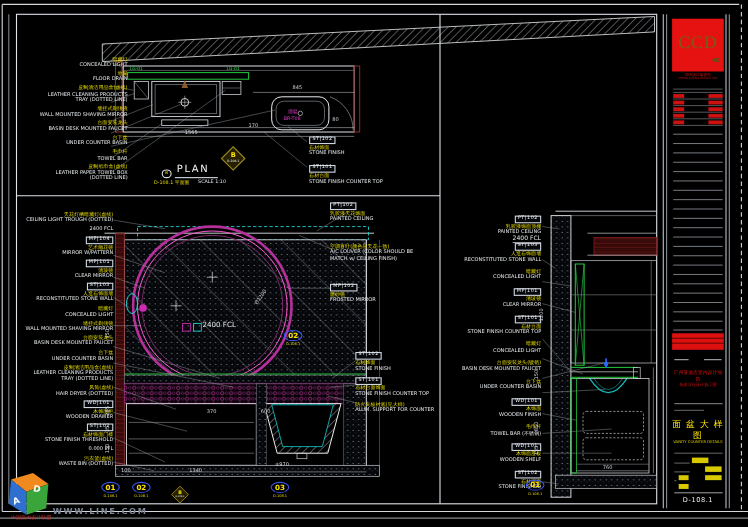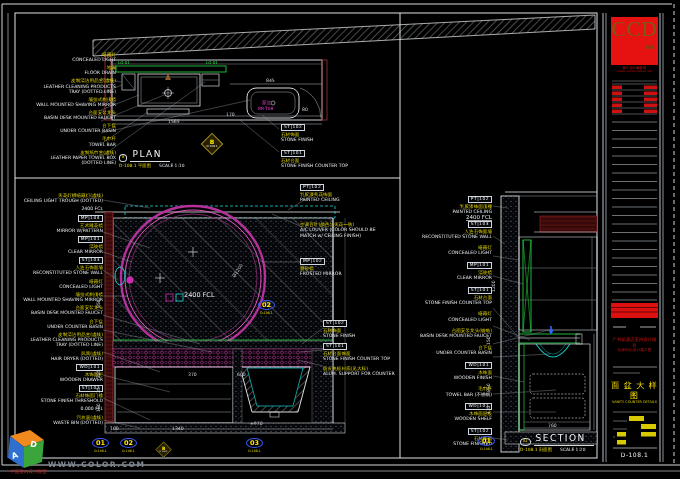--- a/index.html
+++ b/index.html
@@ -16,21 +16,21 @@
   .mag{color:#e342cf;font-size:4.4px;}
   
   .col{position:absolute;z-index:3;display:flex;flex-direction:column;justify-content:space-between;}
   .col .item{display:flex;flex-direction:column;line-height:1.12;}
   .col.right-align .item{align-items:flex-end;text-align:right;}
   .col.left-align .item{align-items:flex-start;text-align:left;}
   .item .cn,.item .en{white-space:nowrap;}
   .code{display:inline-block;border:1px solid #cfd6de;color:#f2f4f6;font-size:4.4px;
         padding:0 2px;margin-bottom:1px;background:#05070a;letter-spacing:0.5px;}
   
-  .mk{position:absolute;z-index:4;display:flex;flex-direction:column;align-items:center;}
+  .mk{position:absolute;z-index:4;display:flex;flex-direction:column;align-items:center;text-decoration:underline;}
   .mknum{font-size:6.5px;font-weight:bold;color:#ffe400;border:1px solid #3b57f0;
          border-radius:50%;padding:0 3px;line-height:1.25;}
   .mkref{font-size:3.2px;color:#e8dc00;margin-top:0.5px;}
   
   .dmk{position:absolute;z-index:4;width:24px;height:24px;display:flex;flex-direction:column;
        align-items:center;justify-content:center;}
   .dshape{position:absolute;left:4px;top:4px;width:16px;height:16px;transform:rotate(45deg);
           background:#262000;border:1px solid #a08c20;}
   .dletter{position:relative;color:#ffe400;font-size:6px;font-weight:bold;line-height:1;}
   .dref{position:relative;color:#efefef;font-size:2.8px;line-height:1.2;}
@@ -40,22 +40,22 @@
   .vtop{display:flex;align-items:flex-end;}
   .tmk{border:1px solid #d8dde2;border-radius:50%;color:#ffe400;font-size:3.6px;
        padding:1px 2px;margin-right:3px;line-height:1;}
   .tname{font-size:9px;color:#f2f4f6;letter-spacing:1.5px;border-bottom:1px solid #d8dde2;
          padding:0 8px 1px 2px;line-height:1.1;}
   .tsub{margin-top:1.5px;display:flex;}
   .tref{color:#e8dc00;font-size:4.4px;}
   .tscale{color:#dfe3e8;font-size:4.4px;margin-left:8px;}
   .ccdbox{position:absolute;left:611px;top:17px;width:47px;height:48px;background:#e61212;
           display:flex;flex-direction:column;align-items:center;z-index:3;}
-  .ccdtxt{font-family:"Liberation Serif",serif;font-size:21px;color:#7a5c14;letter-spacing:1px;
-          margin-top:2px;line-height:1;}
+  .ccdtxt{font-family:"Liberation Serif",serif;font-size:16px;color:#7a5c14;letter-spacing:1px;
+          margin-top:15px;line-height:1;}
   .ccdsub{align-self:flex-end;margin-right:4px;margin-top:4px;font-size:5px;color:#4c5a16;font-weight:bold;}
   .company{position:absolute;left:611px;top:66px;width:47px;text-align:center;z-index:3;}
   .company .c1{color:#e01010;font-size:3.4px;line-height:1.2;white-space:nowrap;}
   .company .c2{color:#c01010;font-size:2.8px;line-height:1.2;white-space:nowrap;transform:scale(0.9);}
   .project{position:absolute;left:611px;top:337px;width:47px;text-align:center;z-index:3;}
   .project .p1{color:#e01010;font-size:4.4px;line-height:1.3;}
   .project .p2{color:#c01010;font-size:3.8px;line-height:1.3;}
   .sheettitle{position:absolute;left:611px;top:381px;width:47px;text-align:center;z-index:3;}
   .sheettitle .s1{color:#ffe400;font-size:8px;font-weight:normal;letter-spacing:1px;line-height:1.2;}
   .sheettitle .s2{color:#d8cc00;font-size:3.4px;line-height:1.4;}
@@ -385,21 +385,21 @@
   <span class="t dim" style="left:302px;top:107px;">80</span>
   <span class="t dim" style="left:226px;top:112px;">170</span>
   <span class="t dim" style="left:168px;top:119px;">1565</span>
 
   <div class="dmk" style="left:200px;top:132px;">
     <div class="dshape"></div>
     <span class="dletter">B</span>
     <span class="dref">D-108.1</span>
   </div>
 
-  <div class="vtitle" style="left:119px;top:150px;">
+  <div class="vtitle" style="left:140px;top:150px;align-items:center;">
     <div class="vtop">
       <span class="tmk">B</span>
       <span class="tname">PLAN</span>
     </div>
     <div class="tsub">
       <span class="tref">D-108.1 平面图</span>
       <span class="tscale">SCALE 1:10</span>
     </div>
   </div>
 
@@ -636,30 +636,20 @@
   <span class="t dim dimv" style="left:486px;top:345px;">150</span>
   <span class="t dim dimv" style="left:486px;top:392px;">850</span>
   <span class="t dim dimv" style="left:486px;top:414px;">135</span>
   <span class="t dim" style="left:548px;top:423px;">760</span>
 
   <div class="mk" style="left:478px;top:436px;">
     <span class="mknum">01</span>
     <span class="mkref">D-108.1</span>
   </div>
 
-  <div class="vtitle" style="left:520px;top:434px;">
-    <div class="vtop">
-      <span class="tmk">01</span>
-      <span class="tname">SECTION</span>
-    </div>
-    <div class="tsub">
-      <span class="tref">D-108.1 剖面图</span>
-      <span class="tscale">SCALE 1:20</span>
-    </div>
-  </div>
 
   <div class="ccdbox">
     <span class="ccdtxt">CCD</span>
     <span class="ccdsub">HK</span>
   </div>
   <div class="company">
     <div class="c1">郑中设计事务所</div>
     <div class="c2">CHENG CHUNG DESIGN (HK)</div>
   </div>
   <div class="project">
@@ -667,16 +657,16 @@
     <div class="p2">装修深化设计施工图</div>
   </div>
   <div class="sheettitle">
     <div class="s1">面 盆 大 样 图</div>
     <div class="s2">VANITY COUNTER DETAILS</div>
   </div>
   <div class="sheetno">D-108.1</div>
 
   <span class="t wm cubeA">A</span>
   <span class="t wm cubeD">D</span>
-  <span class="t wm wmurl">WWW.COLOR.COM</span>
+  <span class="t wm wmurl">WWW.LINE.COM</span>
   <span class="t wm wmtag">中国室内设计联盟</span>
 
 </div>
 
 </body></html>

